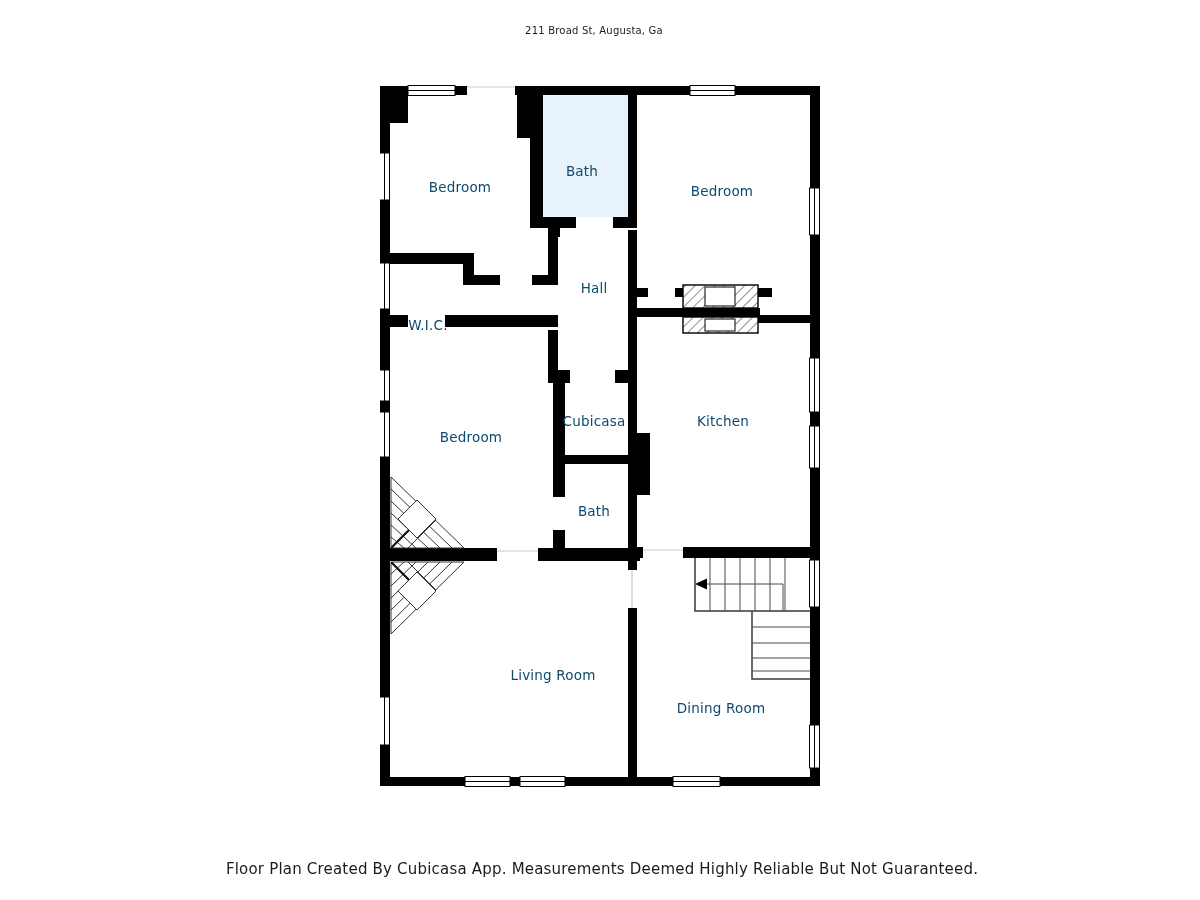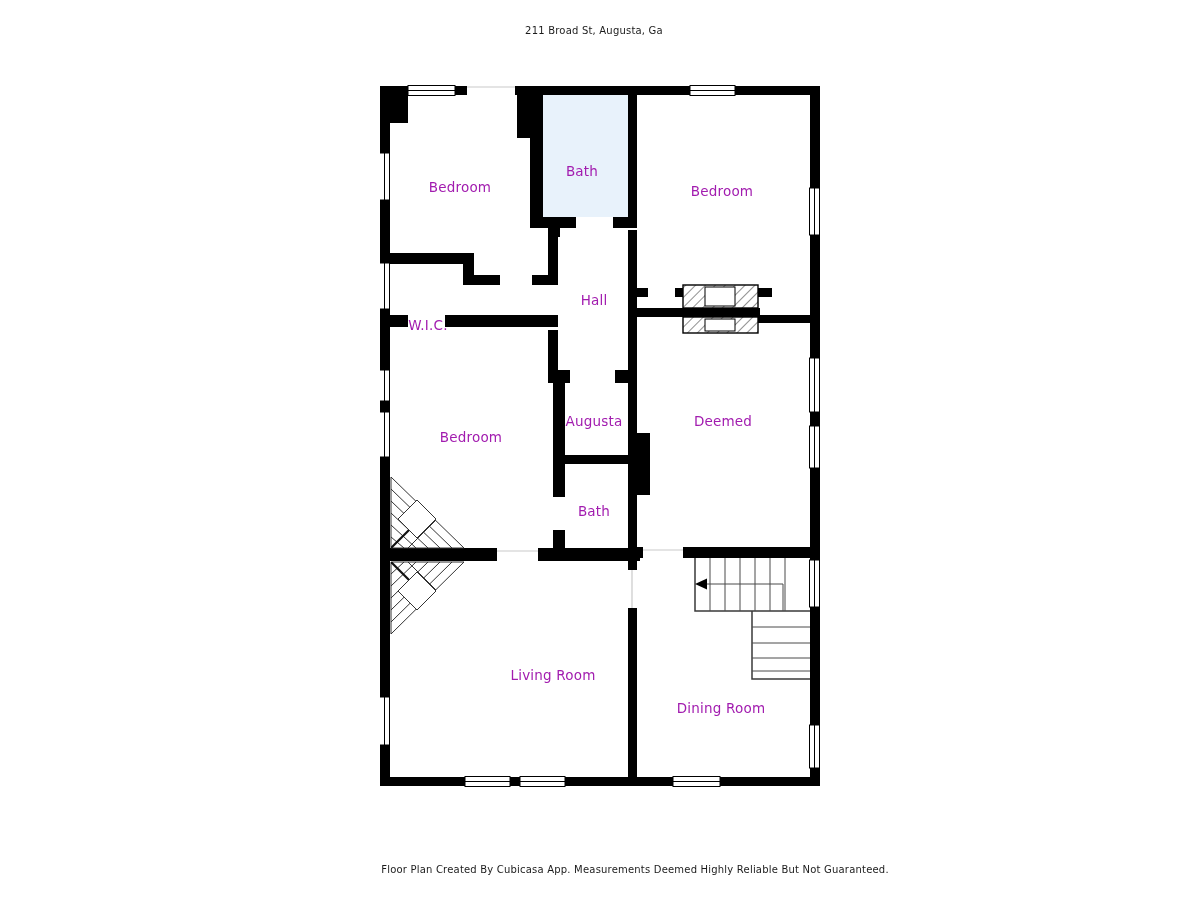--- a/index.html
+++ b/index.html
@@ -6,28 +6,28 @@
   body{
     width:1200px;height:900px;position:relative;overflow:hidden;
     font-family:"DejaVu Sans","Liberation Sans",sans-serif;
     color:#1b1b1b;
   }
   .page-title{
     position:absolute;left:594px;top:30px;transform:translate(-50%,-50%);
     font-size:10px;white-space:nowrap;letter-spacing:.2px;
   }
   .page-footer{
-    position:absolute;left:635px;top:869px;transform:translate(-50%,-50%);
-    font-size:10px;white-space:nowrap;letter-spacing:.2px;
+    position:absolute;left:602px;top:869px;transform:translate(-50%,-50%);
+    font-size:15px;white-space:nowrap;letter-spacing:.2px;
   }
   .plan-wrap{position:absolute;left:380px;top:85px;width:440px;height:702px;}
   .plan-wrap svg{display:block;width:440px;height:702px;}
   .room-label{
     position:absolute;transform:translate(-50%,-50%);
-    font-size:13.5px;white-space:nowrap;letter-spacing:.2px;color:#a21caf;
+    font-size:13.5px;white-space:nowrap;letter-spacing:.2px;color:#0c4a6e;
   }
   .wall{fill:#000;}
   .opening{fill:#fff;}
   .win{fill:#fff;stroke:#000;stroke-width:1;}
   .winline{stroke:#000;stroke-width:1;}
   .stair{stroke:#4a4a4a;stroke-width:1;fill:none;}
   .stair-outline{stroke:#3a3a3a;stroke-width:1.5;fill:none;}
   .hatchbox{stroke:#000;stroke-width:1.4;}
   .hatchline{stroke:#222;stroke-width:1;}
   .doorline{stroke:#c9c9c9;stroke-width:1.2;}
@@ -210,22 +210,22 @@
         <line class="winline" x1="814.5" y1="725" x2="814.5" y2="768"></line>
     </g>
   </svg>
 </div>
 
 <div>
     <span class="room-label" style="left: 460px; top: 187px;">Bedroom</span>
     <span class="room-label" style="left: 582px; top: 171px;">Bath</span>
     <span class="room-label" style="left: 722px; top: 191px;">Bedroom</span>
     <span class="room-label" style="left: 428px; top: 289px; margin-top: 36px;">W.I.C.</span>
-    <span class="room-label" style="left: 594px; top: 300px;">Hall</span>
+    <span class="room-label" style="left: 594px; top: 288px;">Hall</span>
     <span class="room-label" style="left: 471px; top: 437px;">Bedroom</span>
-    <span class="room-label" style="left: 594px; top: 421px;">Augusta</span>
-    <span class="room-label" style="left: 723px; top: 421px;">Deemed</span>
+    <span class="room-label" style="left: 594px; top: 421px;">Cubicasa</span>
+    <span class="room-label" style="left: 723px; top: 421px;">Kitchen</span>
     <span class="room-label" style="left: 594px; top: 511px;">Bath</span>
     <span class="room-label" style="left: 506px; top: 675px; margin-left: 47px;">Living Room</span>
     <span class="room-label" style="left: 721px; top: 708px;">Dining Room</span>
   </div>
 
 <div class="page-footer">Floor Plan Created By Cubicasa App. Measurements Deemed Highly Reliable But Not Guaranteed.</div>
 
 </body></html>

